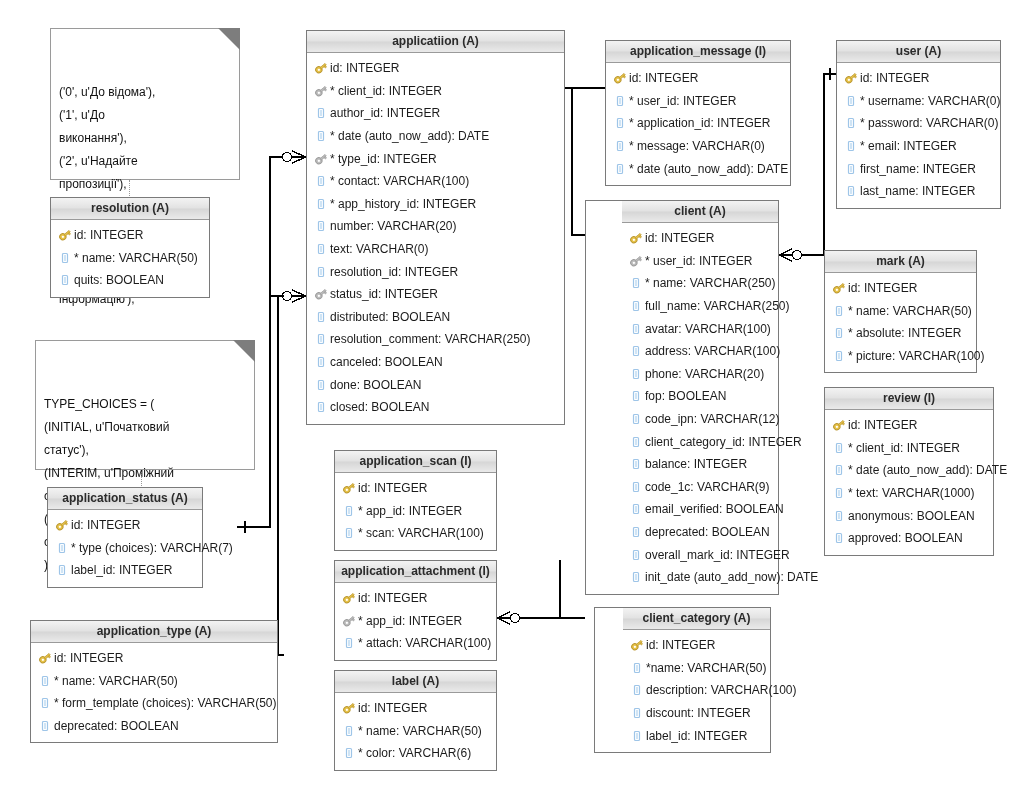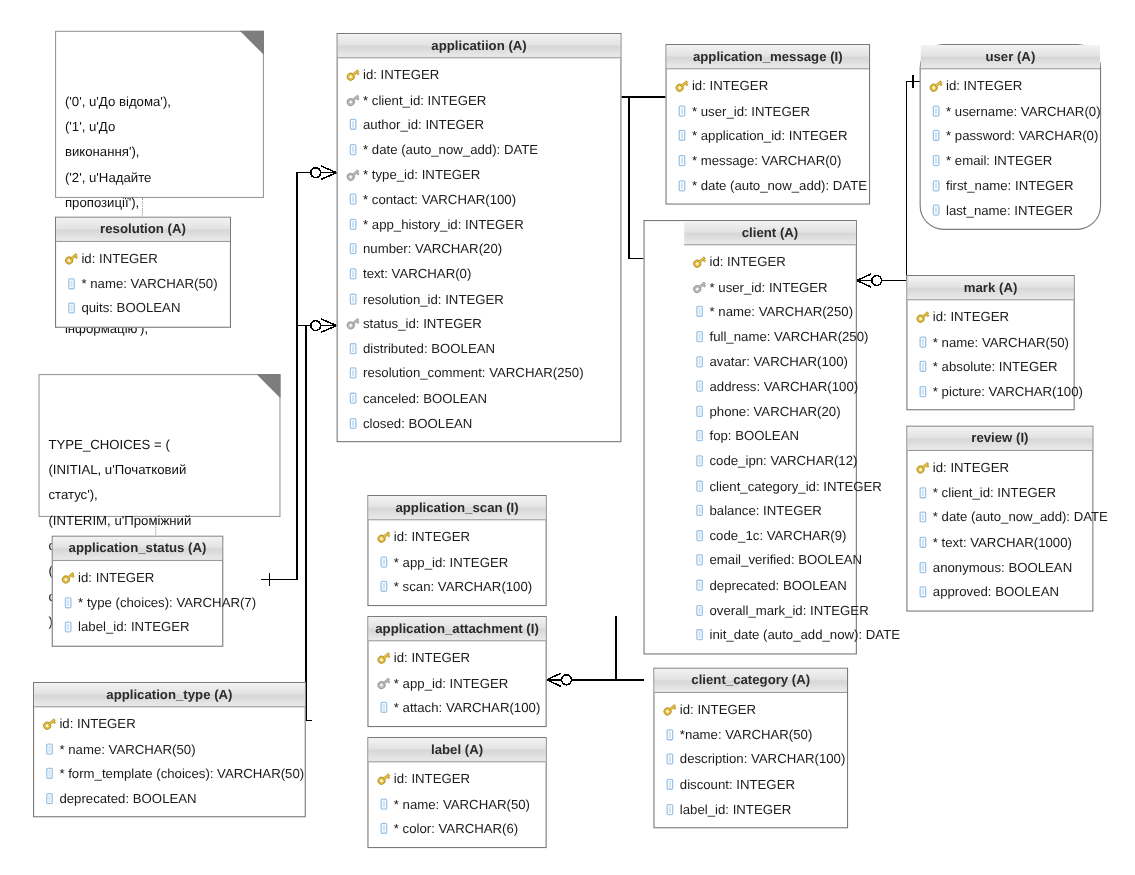--- a/index.html
+++ b/index.html
@@ -334,20 +334,29 @@
           </span>
           <span class="attr-text">canceled: BOOLEAN</span>
         </div>
         <div class="attr">
           <span class="attr-icon">
             <svg width="14" height="14" viewBox="0 0 14 14">
               <rect x="4.5" y="2.5" width="5" height="9" rx="1" ry="1" fill="#ffffff" stroke="#9ec5e8" stroke-width="1.2"></rect>
               <rect x="6" y="4" width="2" height="6" fill="#cfe4f5"></rect>
             </svg>
           </span>
+          <span class="attr-text">done: BOOLEAN</span>
+        </div>
+        <div class="attr">
+          <span class="attr-icon">
+            <svg width="14" height="14" viewBox="0 0 14 14">
+              <rect x="4.5" y="2.5" width="5" height="9" rx="1" ry="1" fill="#ffffff" stroke="#9ec5e8" stroke-width="1.2"></rect>
+              <rect x="6" y="4" width="2" height="6" fill="#cfe4f5"></rect>
+            </svg>
+          </span>
           <span class="attr-text">closed: BOOLEAN</span>
         </div>
       </div>
     </div>
     <div class="entity" style="left: 605px; top: 40px; width: 186px;">
       <div class="entity-title">application_message (I)</div>
       <div class="entity-body">
         <div class="attr">
           <span class="attr-icon">
             <svg width="14" height="14" viewBox="0 0 14 14">
@@ -392,21 +401,21 @@
           <span class="attr-icon">
             <svg width="14" height="14" viewBox="0 0 14 14">
               <rect x="4.5" y="2.5" width="5" height="9" rx="1" ry="1" fill="#ffffff" stroke="#9ec5e8" stroke-width="1.2"></rect>
               <rect x="6" y="4" width="2" height="6" fill="#cfe4f5"></rect>
             </svg>
           </span>
           <span class="attr-text">* date (auto_now_add): DATE</span>
         </div>
       </div>
     </div>
-    <div class="entity" style="left: 836px; top: 40px; width: 165px; border-radius: 22px;">
+    <div class="entity" style="left: 836px; top: 40px; width: 165px;">
       <div class="entity-title">user (A)</div>
       <div class="entity-body">
         <div class="attr">
           <span class="attr-icon">
             <svg width="14" height="14" viewBox="0 0 14 14">
               <g transform="rotate(-40 7 7)">
                 <circle cx="4.2" cy="7" r="3.1" fill="#e8c44a" stroke="#b9952c" stroke-width="1"></circle>
                 <circle cx="4.2" cy="7" r="1.1" fill="#ffffff"></circle>
                 <rect x="6.6" y="6.1" width="6.4" height="1.9" fill="#e8c44a" stroke="#b9952c" stroke-width="0.7"></rect>
                 <rect x="10.3" y="7.9" width="1.5" height="1.9" fill="#e8c44a" stroke="#b9952c" stroke-width="0.7"></rect>
@@ -868,21 +877,21 @@
           <span class="attr-icon">
             <svg width="14" height="14" viewBox="0 0 14 14">
               <rect x="4.5" y="2.5" width="5" height="9" rx="1" ry="1" fill="#ffffff" stroke="#9ec5e8" stroke-width="1.2"></rect>
               <rect x="6" y="4" width="2" height="6" fill="#cfe4f5"></rect>
             </svg>
           </span>
           <span class="attr-text">* attach: VARCHAR(100)</span>
         </div>
       </div>
     </div>
-    <div class="entity" style="left: 594px; top: 607px; width: 177px;">
+    <div class="entity" style="left: 594px; top: 607px; width: 177px; padding-left: 28px;">
       <div class="entity-title">client_category (A)</div>
       <div class="entity-body">
         <div class="attr">
           <span class="attr-icon">
             <svg width="14" height="14" viewBox="0 0 14 14">
               <g transform="rotate(-40 7 7)">
                 <circle cx="4.2" cy="7" r="3.1" fill="#e8c44a" stroke="#b9952c" stroke-width="1"></circle>
                 <circle cx="4.2" cy="7" r="1.1" fill="#ffffff"></circle>
                 <rect x="6.6" y="6.1" width="6.4" height="1.9" fill="#e8c44a" stroke="#b9952c" stroke-width="0.7"></rect>
                 <rect x="10.3" y="7.9" width="1.5" height="1.9" fill="#e8c44a" stroke="#b9952c" stroke-width="0.7"></rect>

